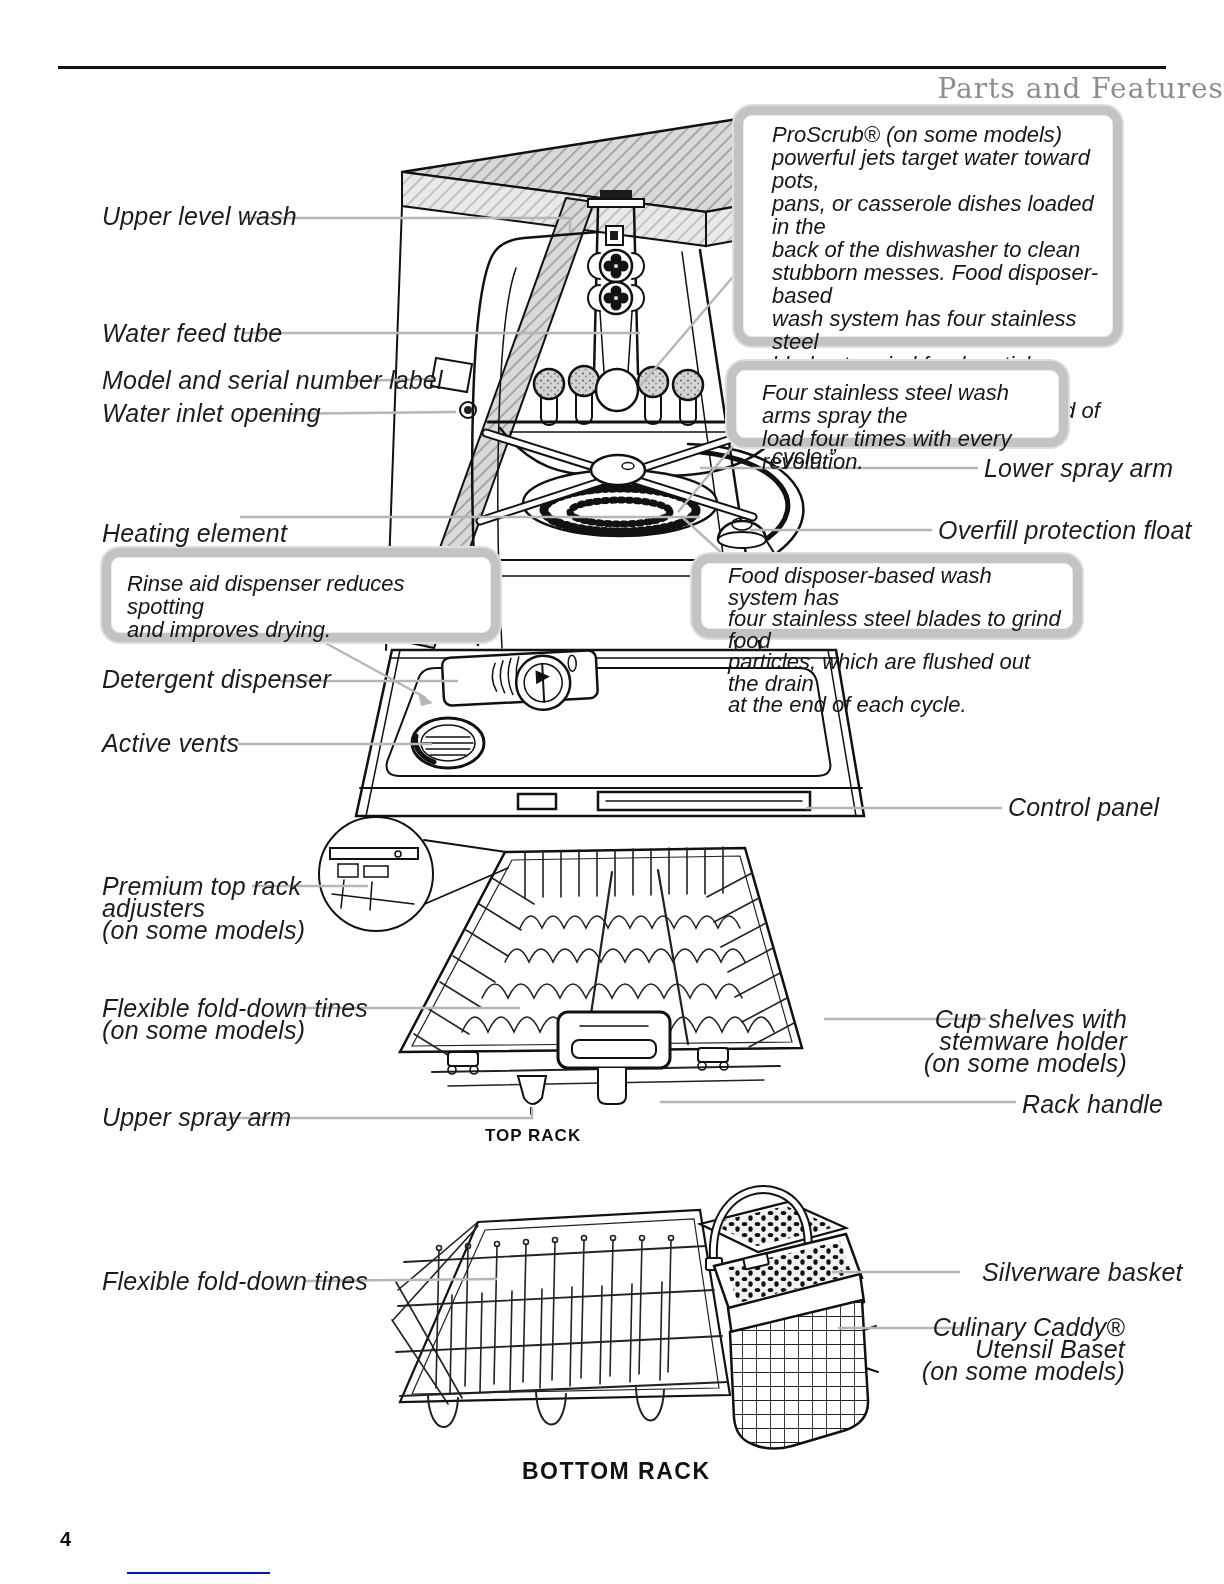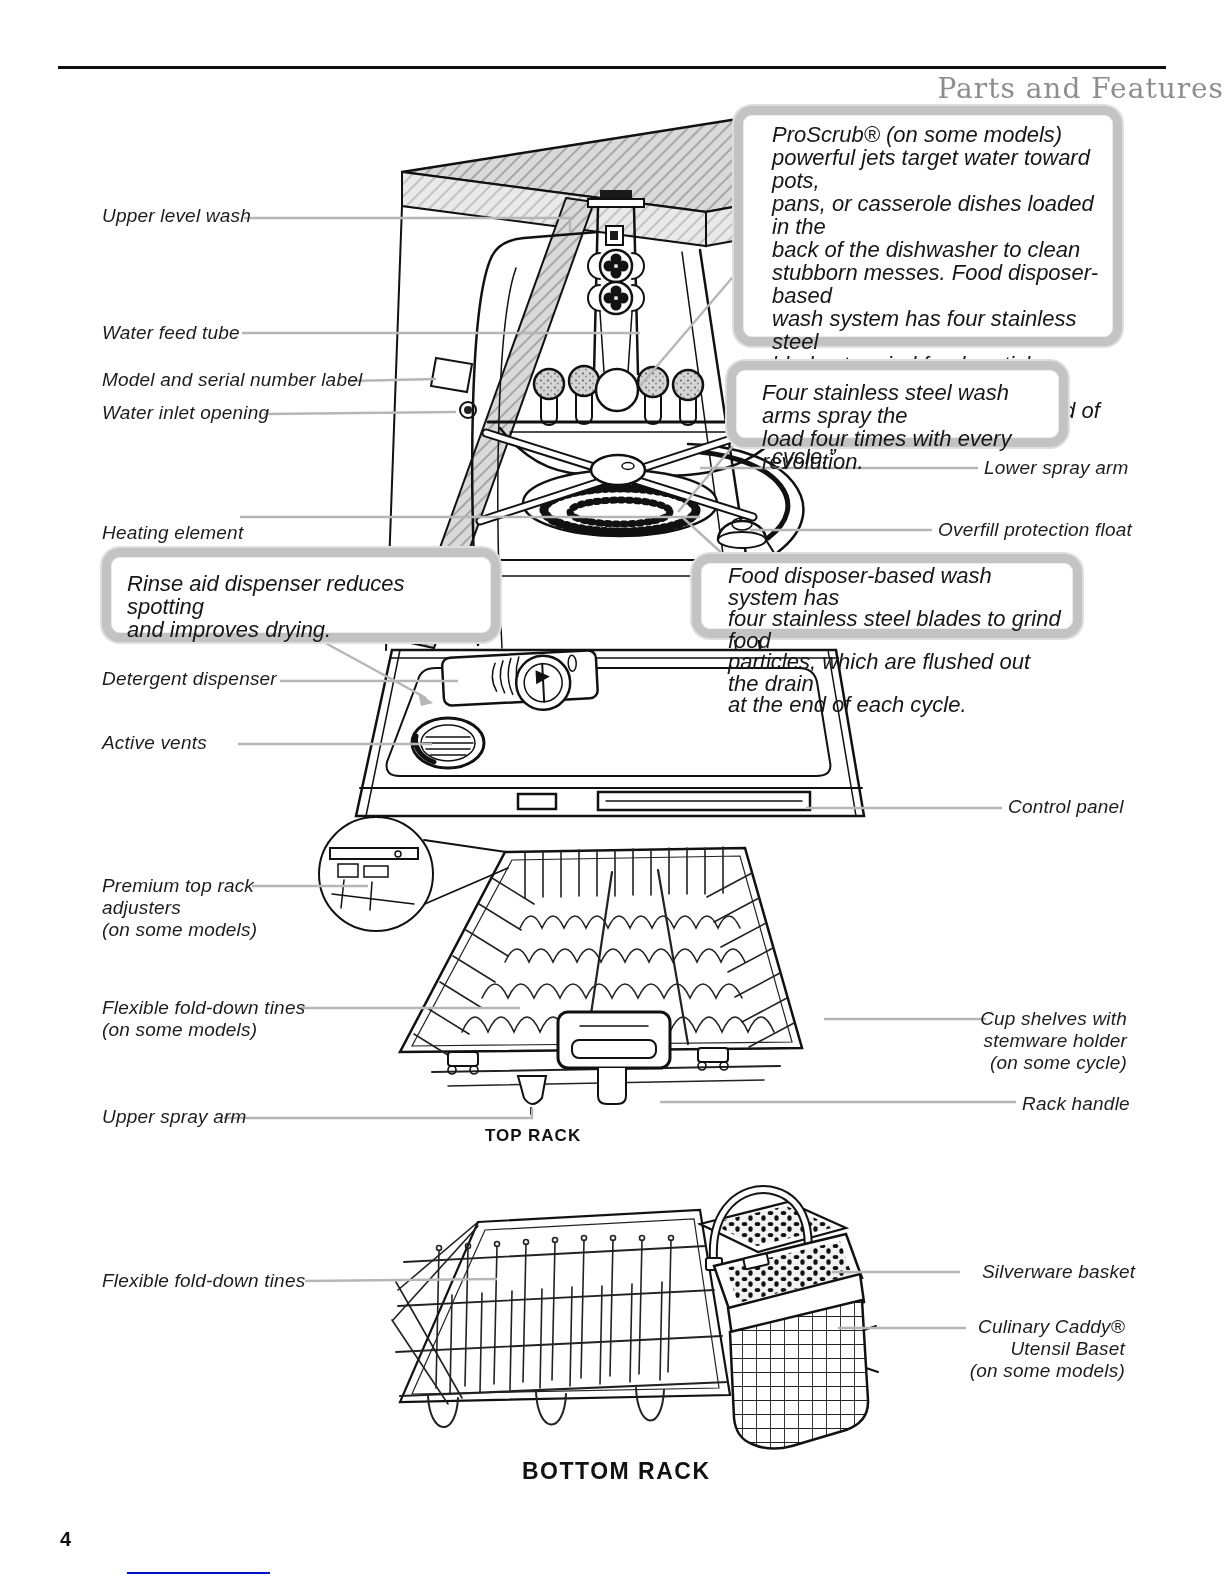--- a/index.html
+++ b/index.html
@@ -1,21 +1,21 @@
 <!DOCTYPE html>
 <html><head>
 <meta charset="utf-8">
 <style>
   html,body{margin:0;padding:0;background:#fff;}
   #page{position:relative;width:1224px;height:1584px;background:#fff;overflow:hidden;
         font-family:"Liberation Sans",sans-serif;color:#1a1a1a;}
   .rule{position:absolute;left:58px;right:58px;top:66px;height:3px;background:#111;}
   .page-title{position:absolute;left:0;right:0;top:72px;text-align:right;
       font-family:"DejaVu Serif",serif;font-size:28px;color:#8d8d8d;letter-spacing:1px;}
-  .label{position:absolute;font-style:italic;font-size:19px;line-height:22px;
+  .label{position:absolute;font-style:italic;font-size:25px;line-height:22px;
       color:#1c1c1c;white-space:pre-line;letter-spacing:.2px;}
   .label.right{text-align:right;}
   .callout{position:absolute;box-sizing:border-box;background:#fff;
       border:9px solid #c3c3c3;border-radius:18px;
       box-shadow:0 0 0 2px #dedede, inset 0 0 0 1px #ececec;
       font-style:italic;font-size:22px;line-height:23px;color:#161616;white-space:pre-line;}
   .caption{position:absolute;font-weight:bold;color:#111;letter-spacing:1px;}
   .page-num{position:absolute;left:60px;top:1528px;font-weight:bold;font-size:20px;color:#111;}
   .blue-line{position:absolute;left:127px;top:1572px;width:143px;height:2px;background:#0012c8;}
   svg{position:absolute;left:0;top:0;}
@@ -332,21 +332,21 @@
   <div class="label z2" style="left:102px;top:668px;">Detergent dispenser</div>
   <div class="label z2" style="left:102px;top:732px;">Active vents</div>
   <div class="label z2" style="left:1008px;top:796px;">Control panel</div>
   <div class="label z2" style="left:102px;top:875px;">Premium top rack
 adjusters
 (on some models)</div>
   <div class="label z2" style="left:102px;top:997px;">Flexible fold-down tines
 (on some models)</div>
   <div class="label right z2" style="right:97px;top:1008px;">Cup shelves with
 stemware holder
-(on some cycle)</div>
+(on some models)</div>
   <div class="label z2" style="left:1022px;top:1093px;">Rack handle</div>
   <div class="label z2" style="left:102px;top:1106px;">Upper spray arm</div>
   <div class="label z2" style="left:102px;top:1270px;">Flexible fold-down tines</div>
   <div class="label z2" style="left:982px;top:1261px;">Silverware basket</div>
   <div class="label right z2" style="right:99px;top:1316px;">Culinary Caddy®
 Utensil Baset
 (on some models)</div>
 
   <div class="caption z2" style="left:485px;top:1126px;font-size:17px;">TOP RACK</div>
   <div class="caption z2" style="left:522px;top:1458px;font-size:23px;letter-spacing:1.5px;">BOTTOM RACK</div>

